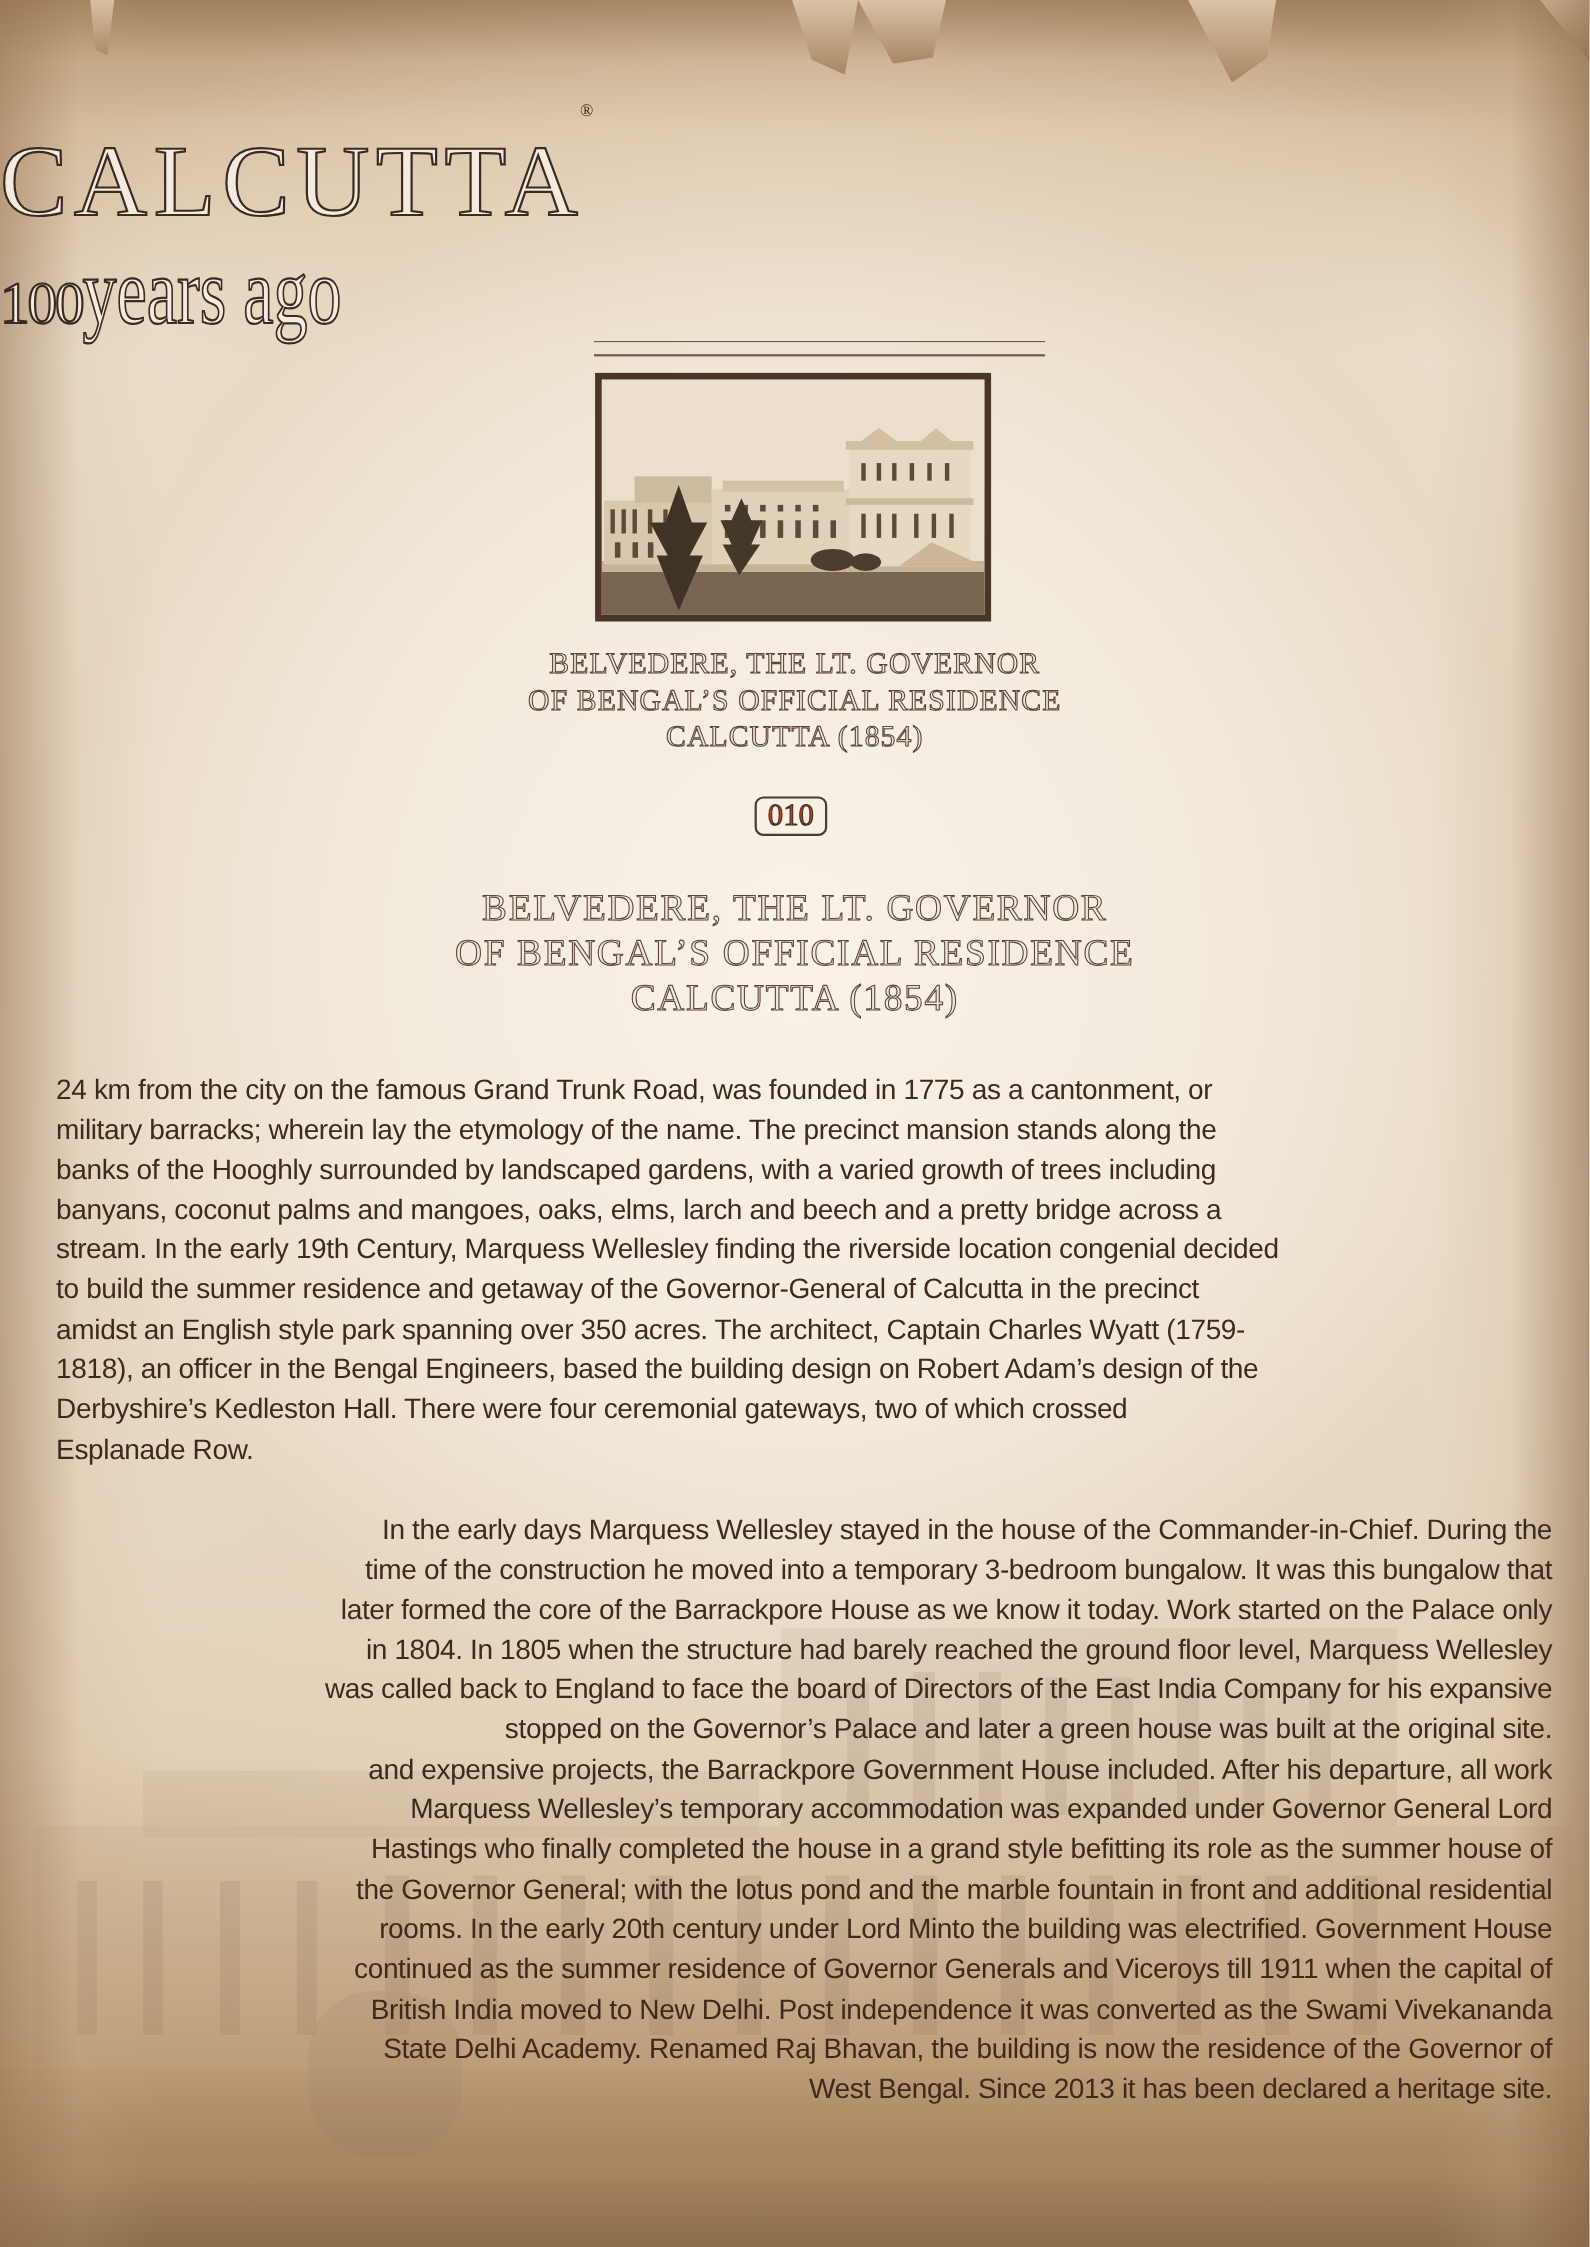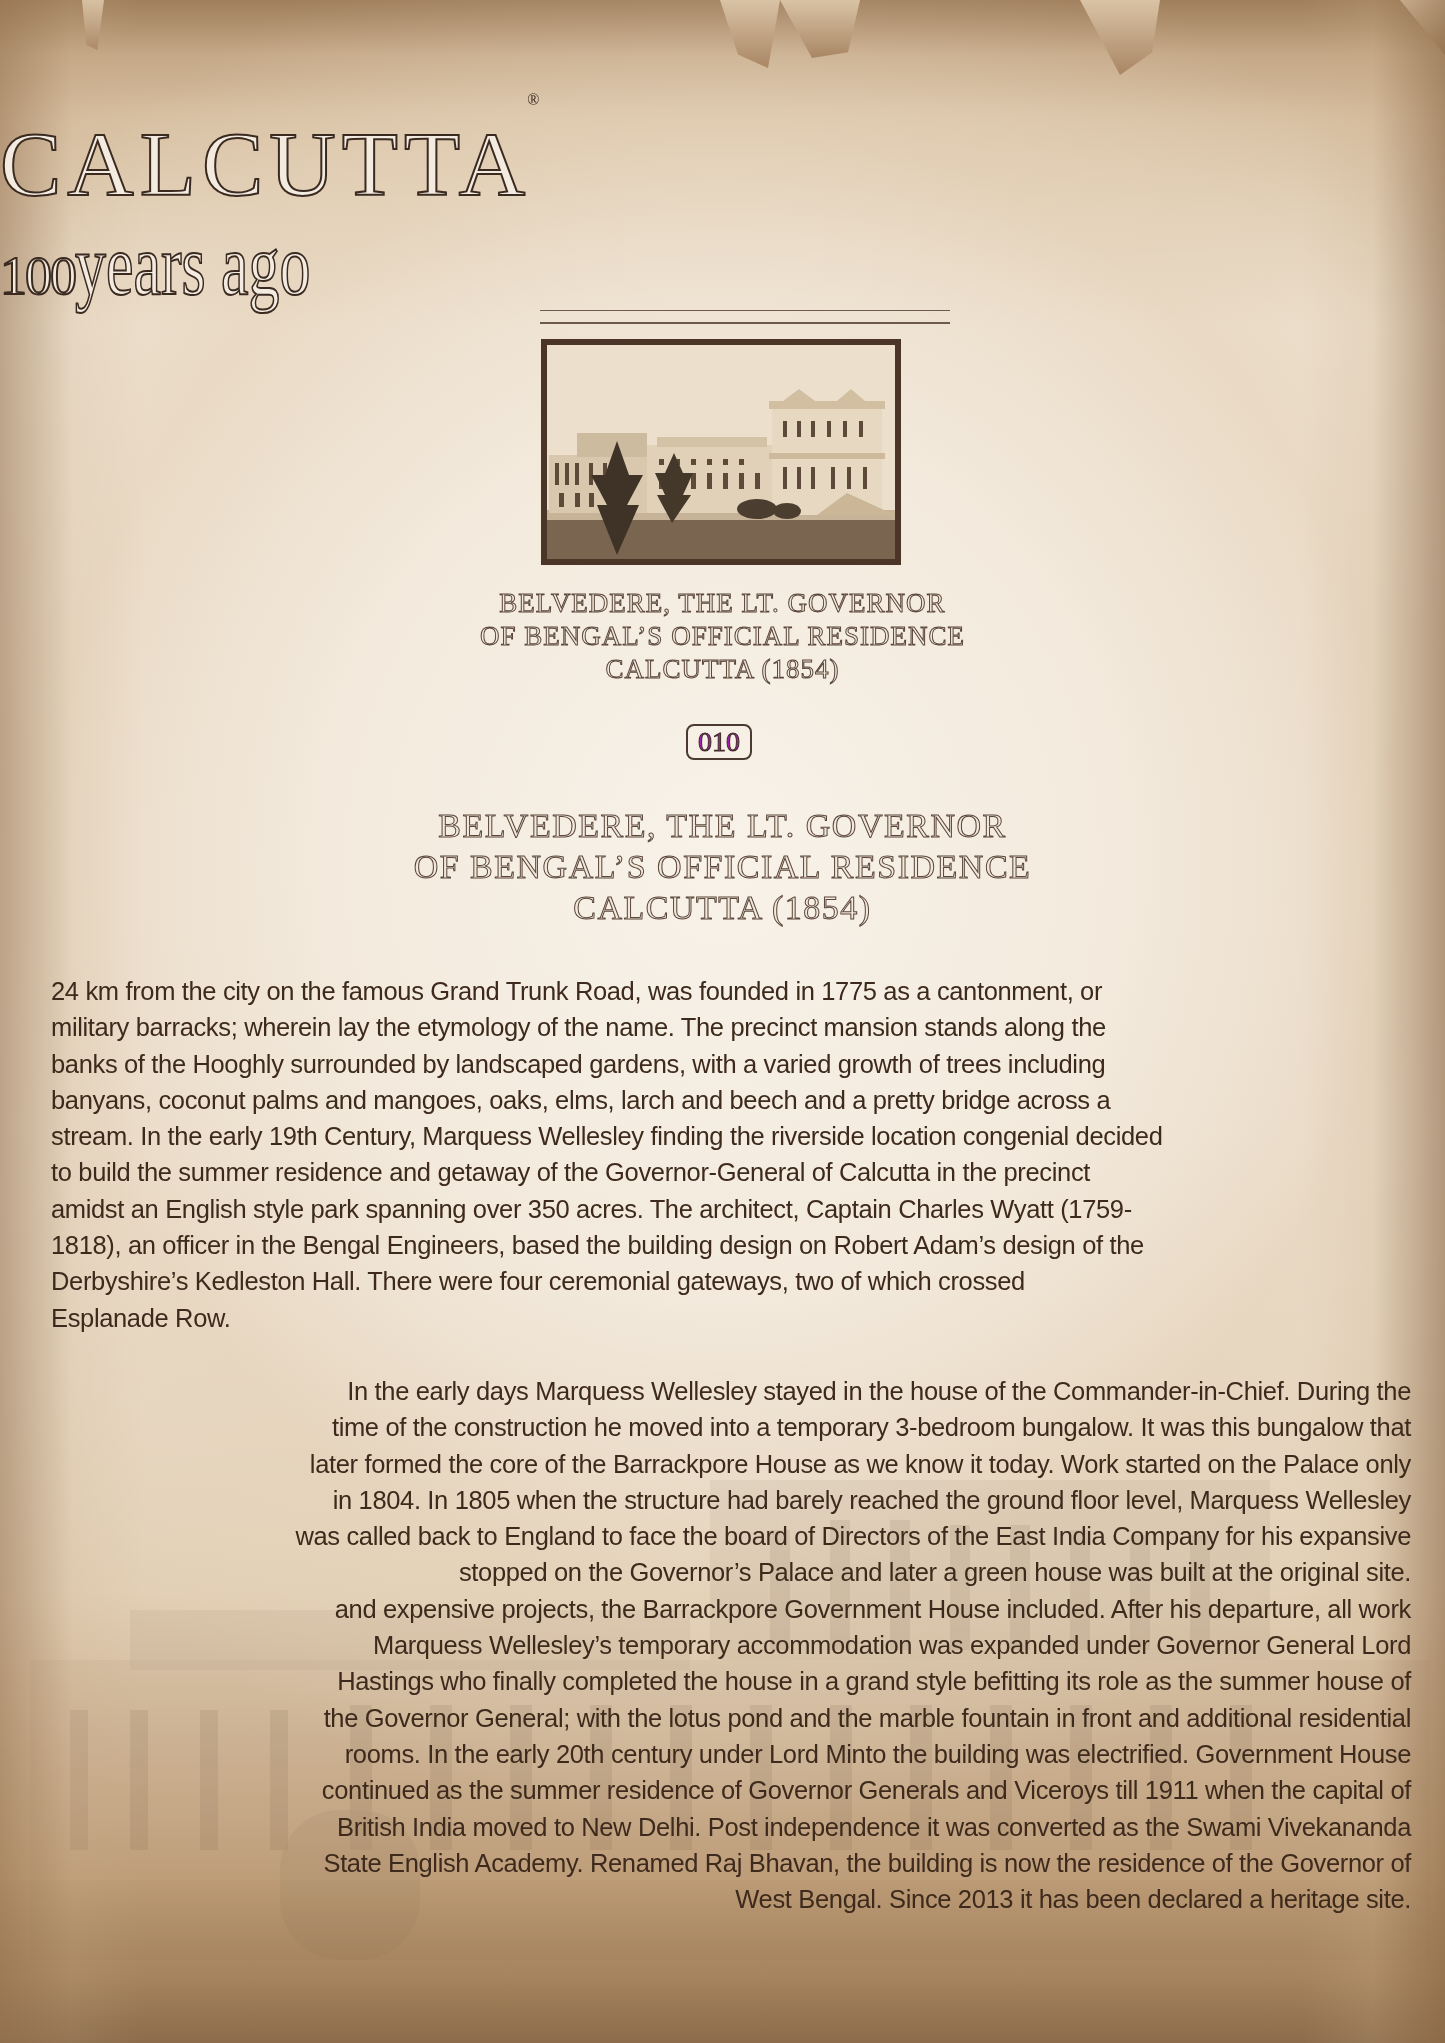--- a/index.html
+++ b/index.html
@@ -80,21 +80,21 @@
     }
     .caption-small { top: 587px; font-size: 27px; line-height: 33px; }
     .caption-large { top: 805px; font-size: 34px; line-height: 41px; letter-spacing: 1.5px; }
     .caption div { white-space: nowrap; }
 
     .page-number {
       position: absolute; left: 686px; top: 724px; width: 66px; height: 36px;
       border: 2px solid #4a3a30; border-radius: 8px; box-sizing: border-box;
       font-family: "Liberation Serif", "DejaVu Serif", serif;
       font-size: 28px; line-height: 32px; text-align: center;
-      color: #a21caf; -webkit-text-stroke: 1px #3e2e24;
+      color: #c2410c; -webkit-text-stroke: 1px #3e2e24;
     }
 
     .body-text {
       position: absolute; left: 51px; width: 1360px;
       font-family: "Liberation Sans", sans-serif;
       font-size: 25.5px; line-height: 36.3px;
       color: #3d2a1c;
       letter-spacing: -0.35px;
     }
     .body-text div { white-space: nowrap; }
@@ -255,15 +255,15 @@
   <div>in 1804. In 1805 when the structure had barely reached the ground floor level, Marquess Wellesley</div>
   <div>was called back to England to face the board of Directors of the East India Company for his expansive</div>
   <div>stopped on the Governor’s Palace and later a green house was built at the original site.</div>
   <div>and expensive projects, the Barrackpore Government House included. After his departure, all work</div>
   <div>Marquess Wellesley’s temporary accommodation was expanded under Governor General Lord</div>
   <div>Hastings who finally completed the house in a grand style befitting its role as the summer house of</div>
   <div>the Governor General; with the lotus pond and the marble fountain in front and additional residential</div>
   <div>rooms. In the early 20th century under Lord Minto the building was electrified. Government  House</div>
   <div>continued as the summer residence of Governor Generals and Viceroys till 1911 when the capital of</div>
   <div>British India moved to New Delhi. Post independence it was converted as the Swami Vivekananda</div>
-  <div>State English Academy. Renamed Raj Bhavan, the building is now the residence of the Governor of</div>
+  <div>State Delhi Academy. Renamed Raj Bhavan, the building is now the residence of the Governor of</div>
   <div>West Bengal. Since 2013 it has been declared a heritage site.</div>
 </div>
 
 </body></html>

